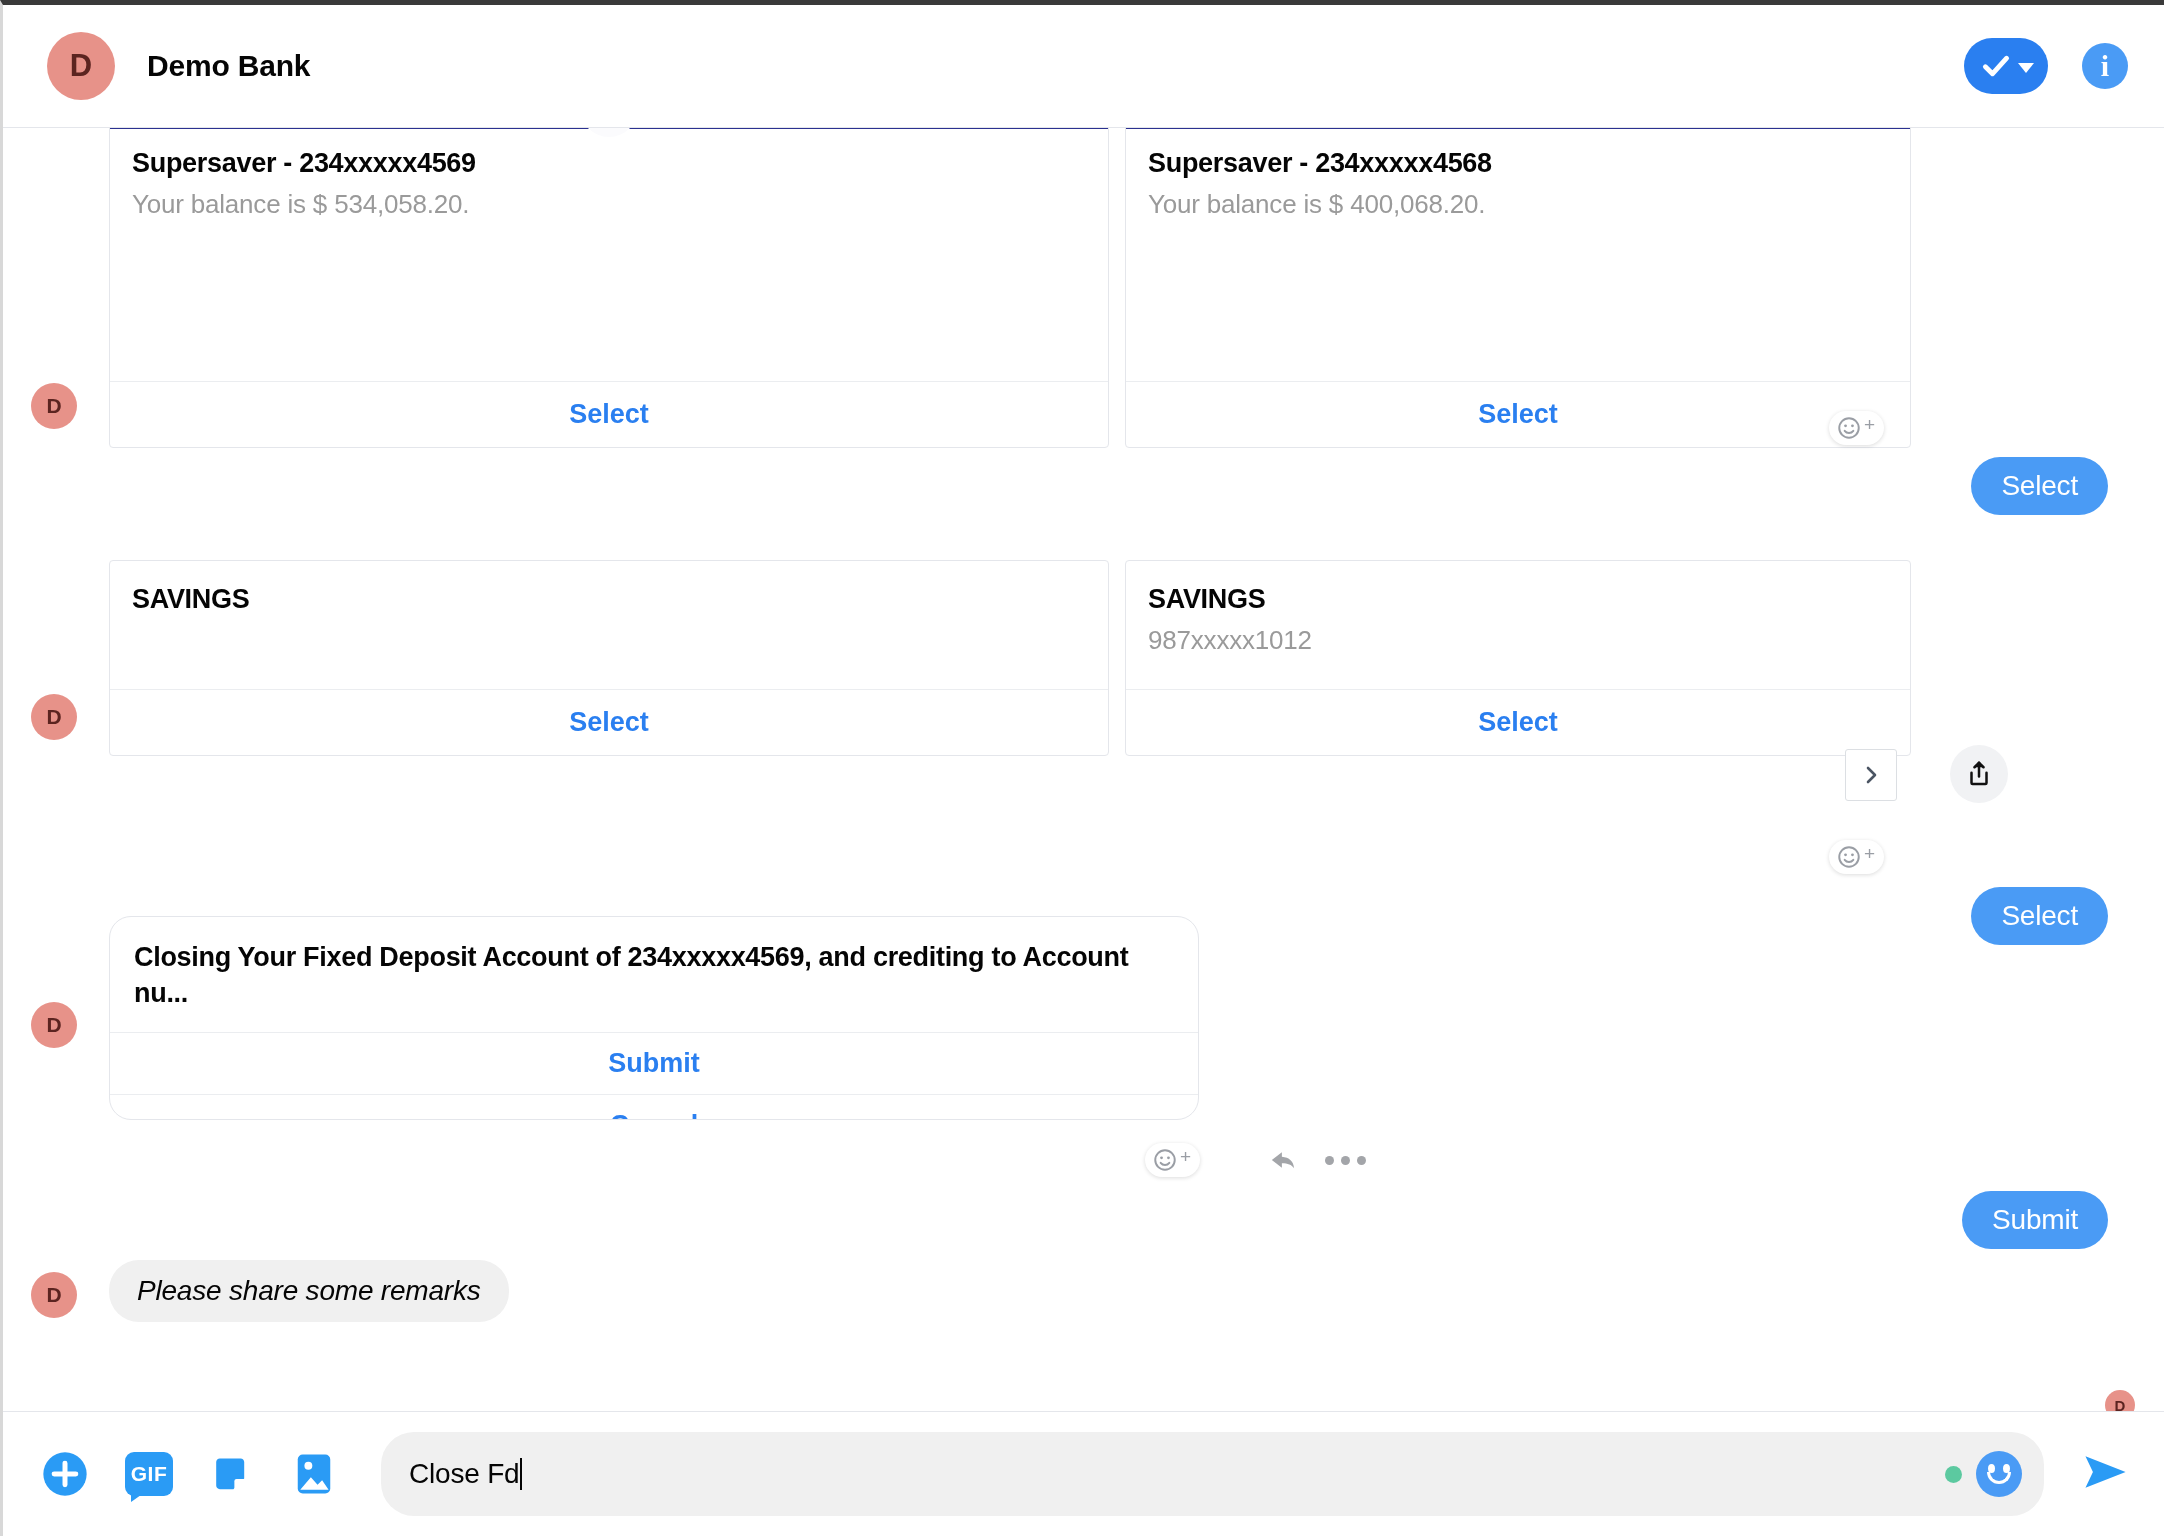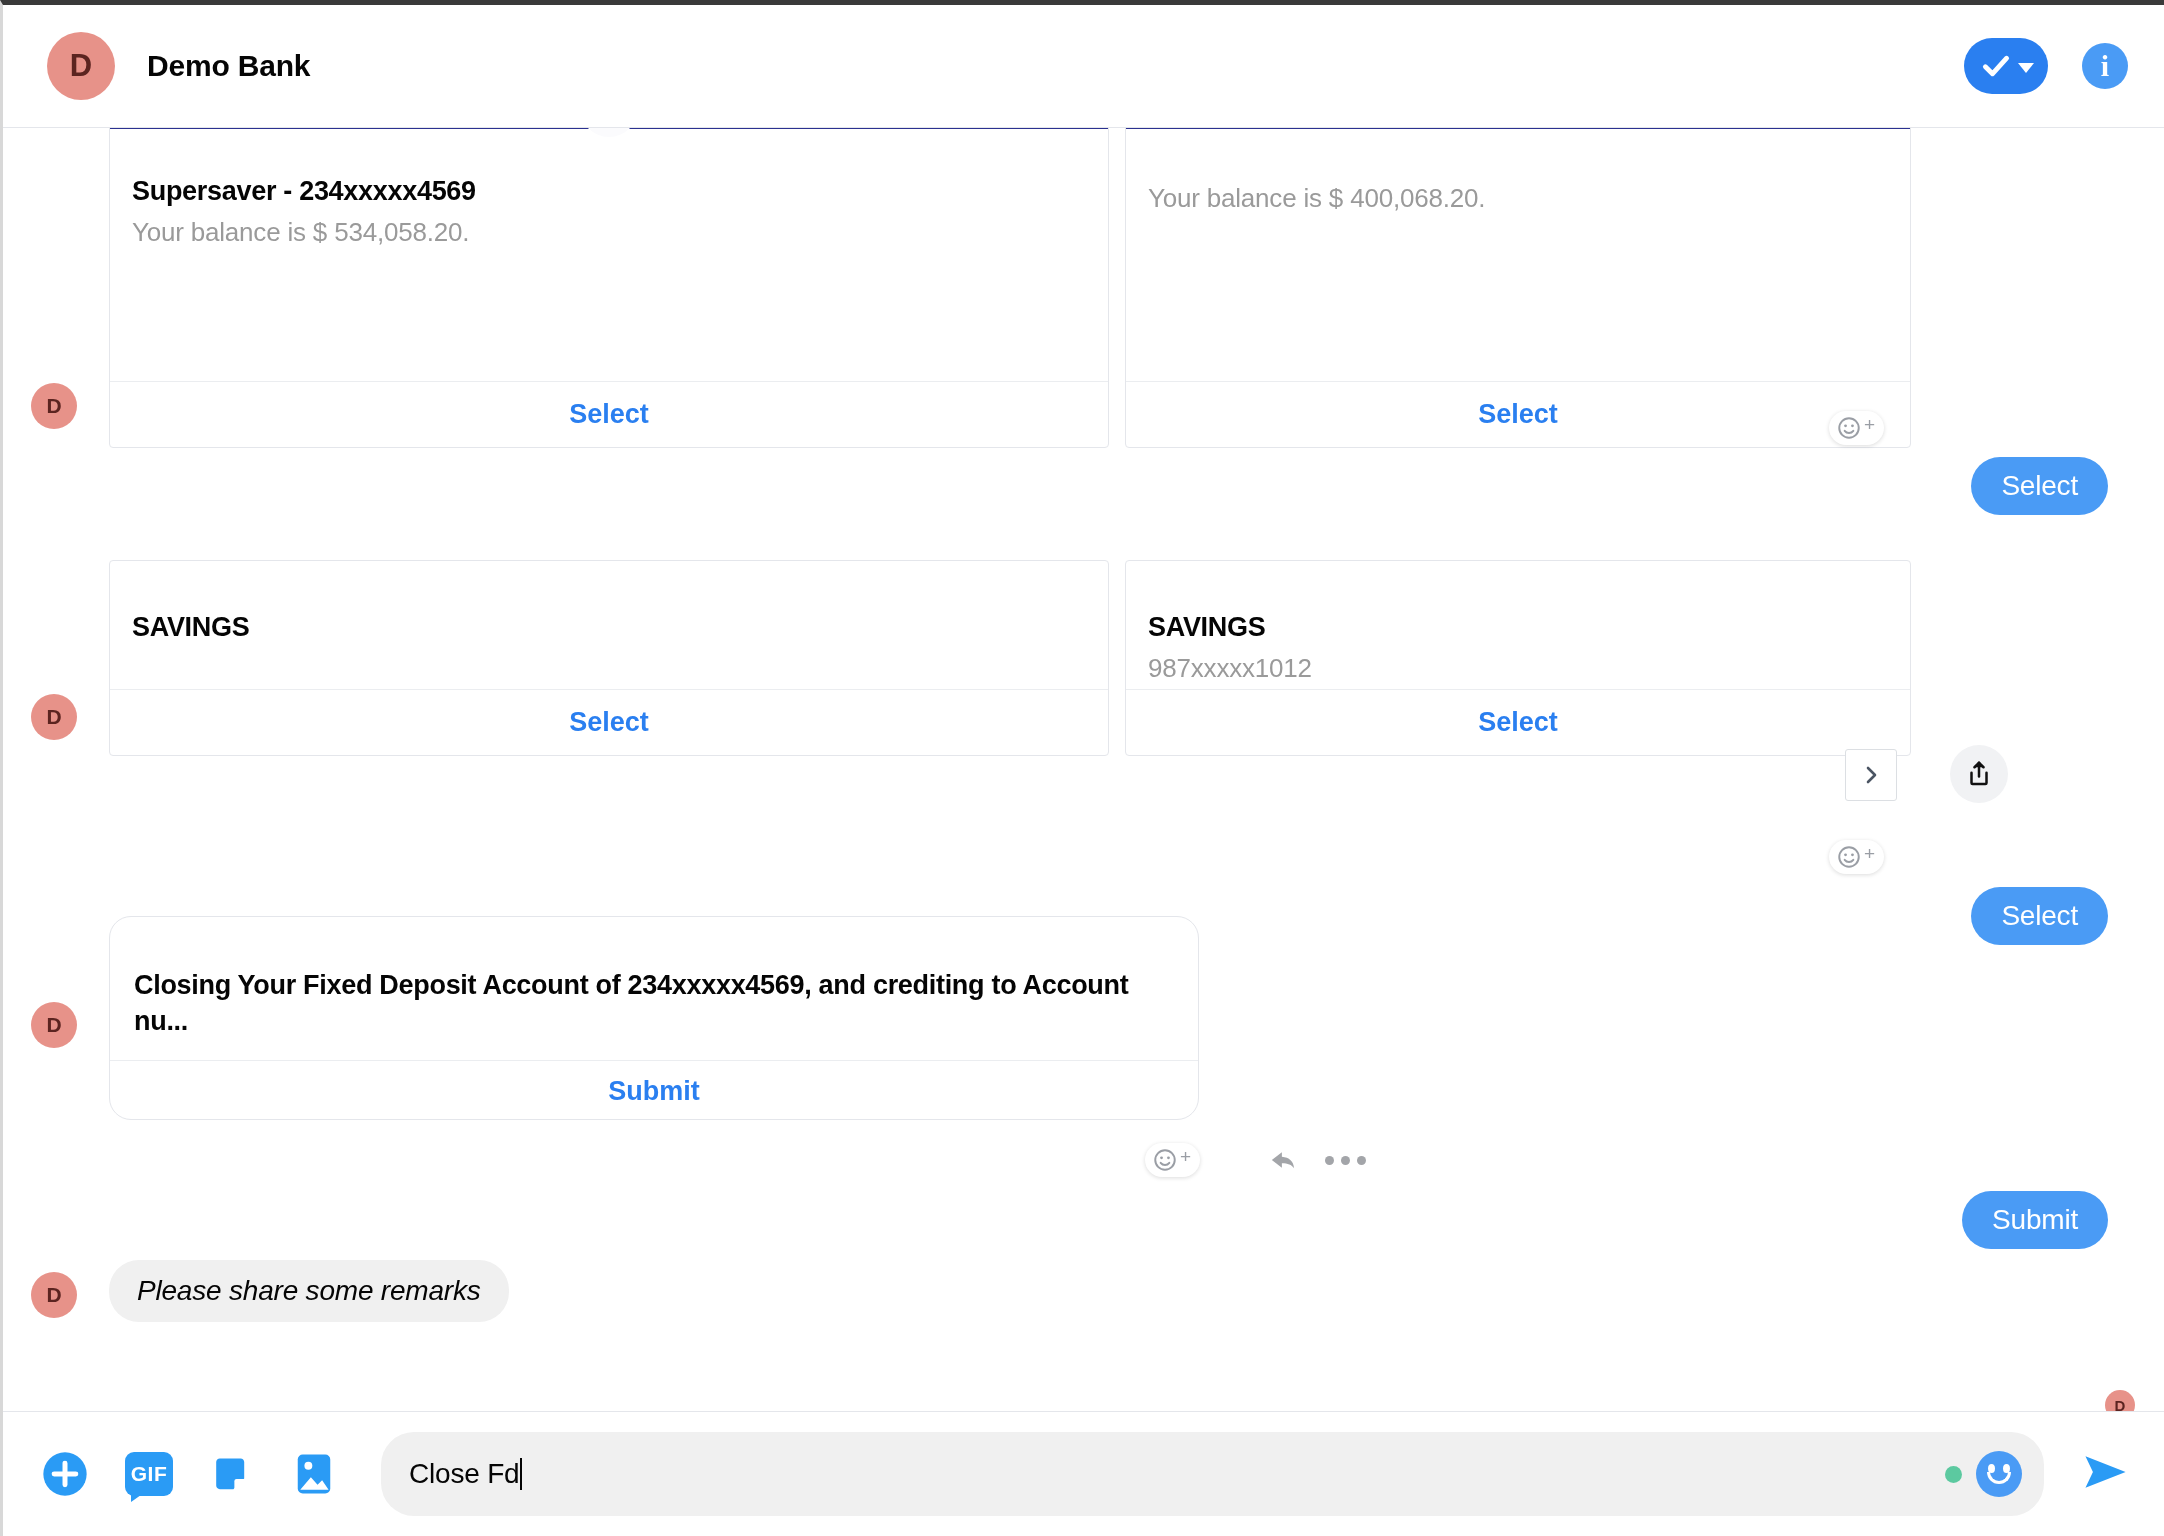--- a/index.html
+++ b/index.html
@@ -77,21 +77,21 @@
   }
 
   
   .card {
     position: absolute;
     background: #ffffff;
     border: 1px solid #e4e6eb;
     border-radius: 4px;
     overflow: hidden;
   }
-  .card-body { padding: 18px 22px 26px 22px; margin-top: 28px; }
+  .card-body { padding: 18px 22px 26px 22px; }
   .card-title {
     font-size: 27px; font-weight: bold; color: #050505;
     letter-spacing: -0.3px; line-height: 1.25;
   }
   .card-sub {
     font-size: 26px; color: #9a9a9a; margin-top: 8px;
     letter-spacing: -0.2px;
   }
   .card-action {
     border-top: 1px solid #ebedf0;
@@ -257,20 +257,21 @@
       <div class="card-body">
         <div class="card-title">Supersaver - 234xxxxx4569</div>
         <div class="card-sub">Your balance is $ 534,058.20.</div>
       </div>
       <div class="card-action" style="position:absolute; left:0; right:0; bottom:0;">Select</div>
     </div>
 
     <div class="card" style="left:1122px; top:-14px; width:786px; height:334px;">
       <div class="card-banner"></div>
       <div class="card-body">
+        <div class="card-title">Supersaver - 234xxxxx4568</div>
         <div class="card-sub">Your balance is $ 400,068.20.</div>
       </div>
       <div class="card-action" style="position:absolute; left:0; right:0; bottom:0;">Select</div>
     </div>
 
     <div class="reaction" style="left:1826px; top:283px;">
       <svg width="26" height="26" viewBox="0 0 24 24">
         <circle cx="12" cy="12" r="9" fill="none" stroke="#9a9ea5" stroke-width="1.8"></circle>
         <circle cx="8.8" cy="10" r="1.3" fill="#9a9ea5"></circle>
         <circle cx="15.2" cy="10" r="1.3" fill="#9a9ea5"></circle>

